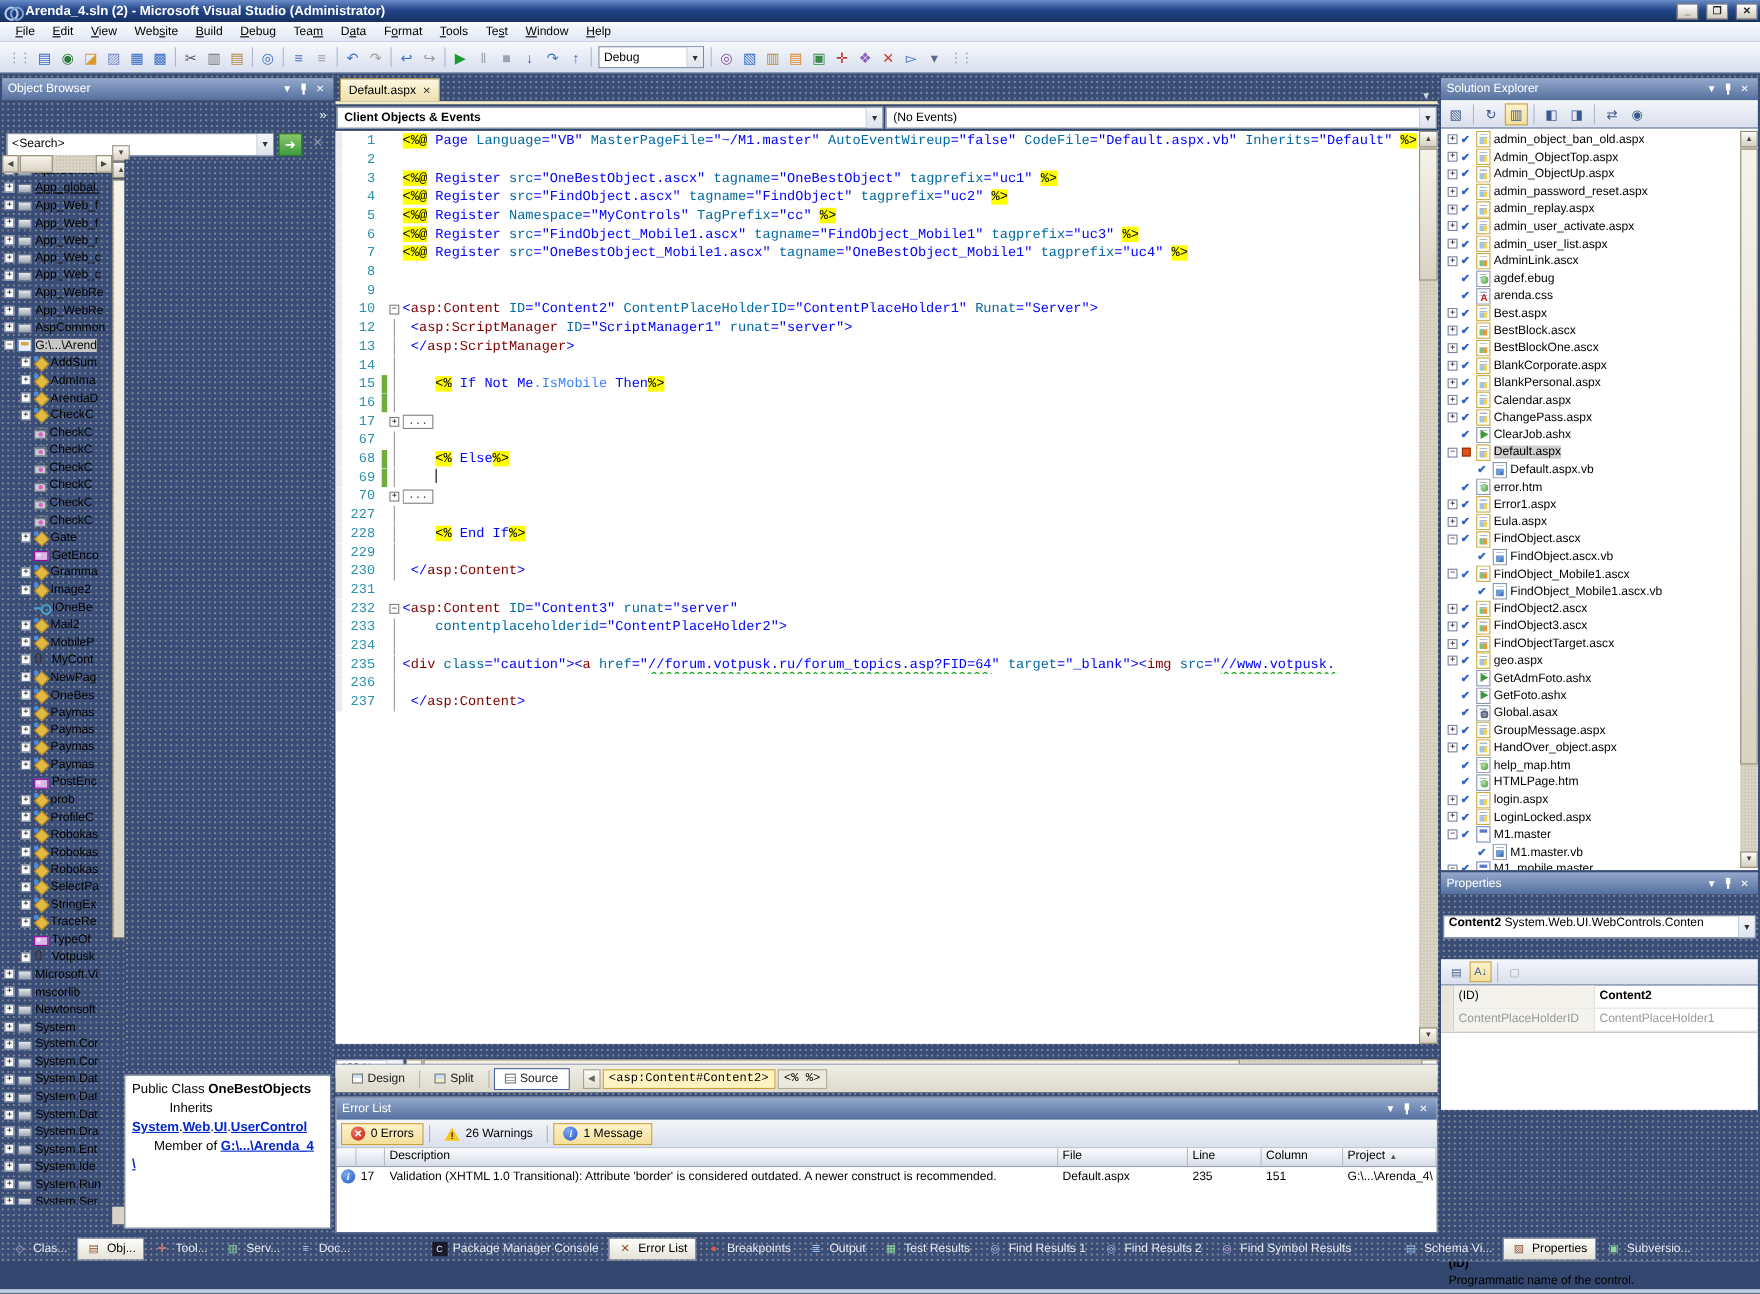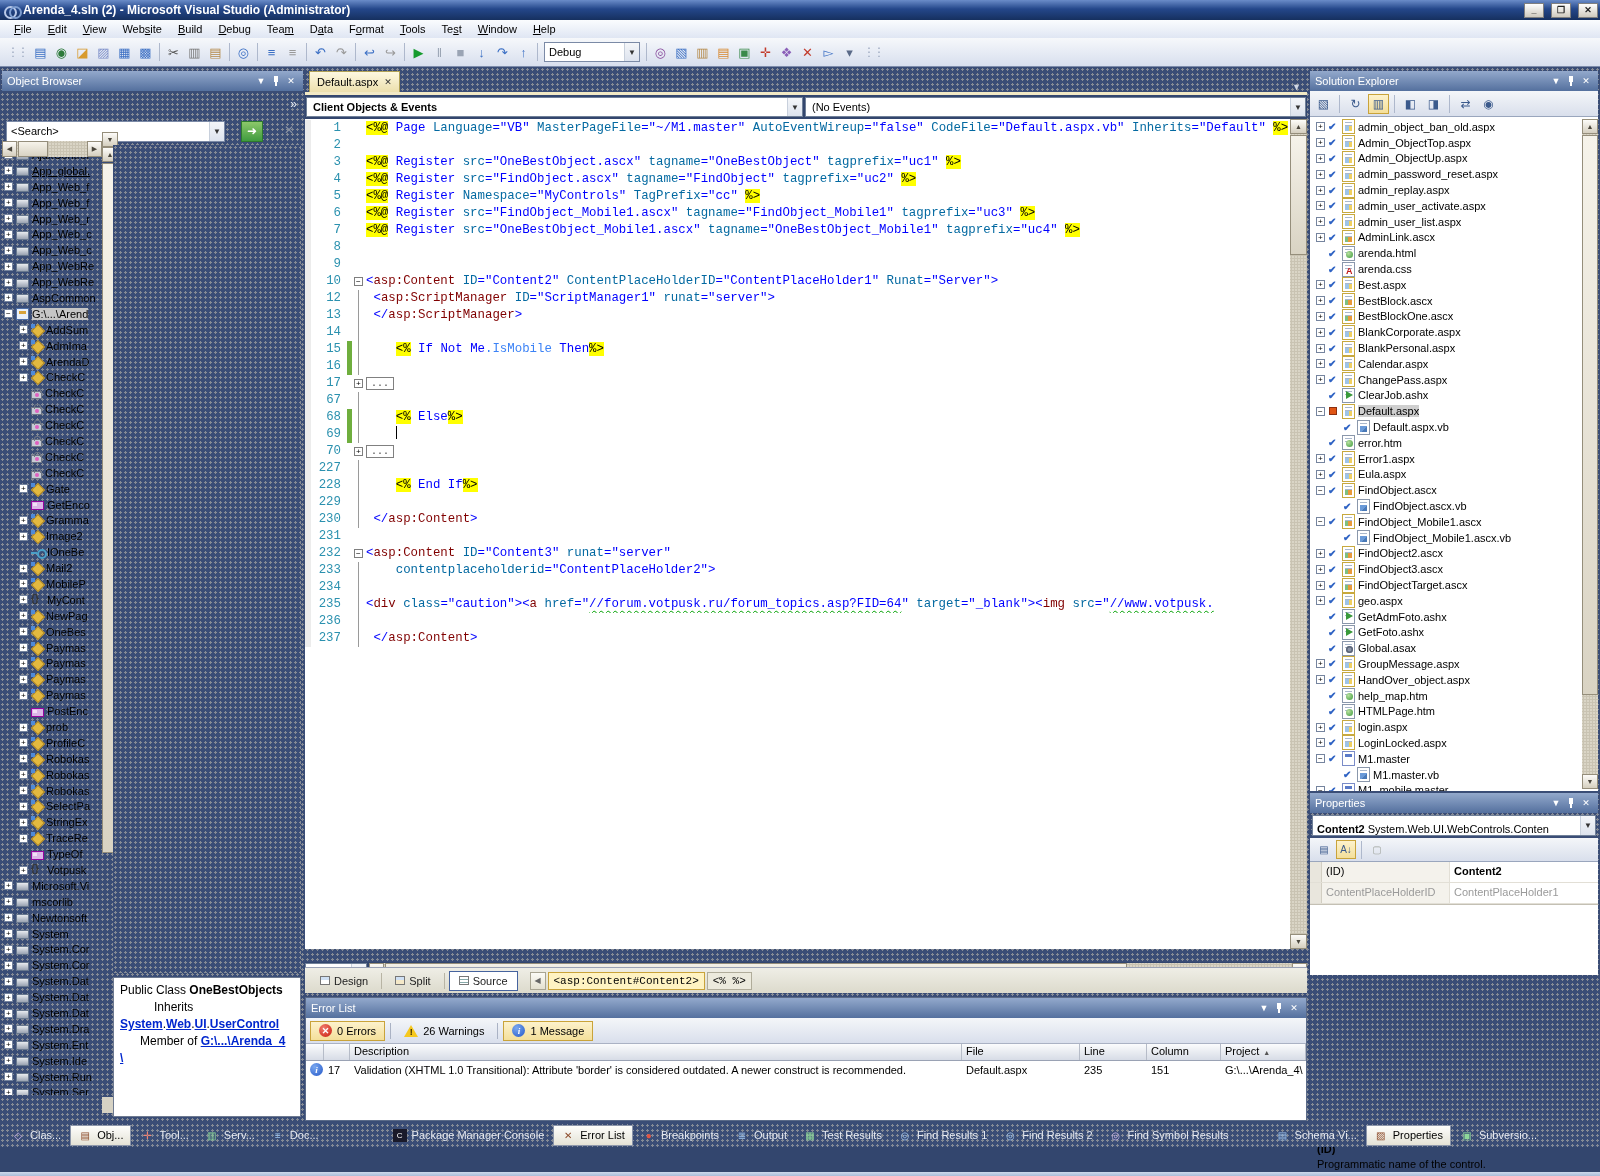--- a/index.html
+++ b/index.html
@@ -28,21 +28,21 @@
   .panel{position:absolute;}
   .twh{height:20px;background:linear-gradient(#93a9cc,#54709e);display:flex;align-items:center;color:#fff;padding:0 5px;font-size:11px;}
   .twh .t{flex:1;white-space:nowrap;overflow:hidden;}
   .twh-btn{width:14px;text-align:center;font-size:9px;color:#fff;margin-left:2px;}
   .pin{position:relative;width:12px;height:12px;margin-left:2px;}
   .pin::before{content:"";position:absolute;left:4px;top:1px;width:4px;height:6px;background:#fff;}
   .pin::after{content:"";position:absolute;left:5px;top:7px;width:2px;height:4px;background:#fff;}
 
   
   .ob-toolstrip{height:26px;display:flex;align-items:center;justify-content:flex-end;color:#e8ecf4;font-size:12px;padding-right:6px;}
-  .ob-searchrow{height:28px;display:flex;align-items:center;padding:0 4px;gap:16px;}
+  .ob-searchrow{height:28px;display:flex;align-items:center;padding:0 4px;gap:4px;}
   .ob-search{flex:1;height:21px;background:#fff;border:1px solid #7b8aa6;display:flex;align-items:center;}
   .ob-search .val{flex:1;padding-left:4px;}
   .go-btn{width:22px;height:21px;background:linear-gradient(#8cc86a,#3f9b3f);border:1px solid #2d7a2d;color:#fff;font-size:12px;text-align:center;line-height:19px;}
   .clear-btn{width:20px;height:20px;color:#8b93a4;font-size:12px;text-align:center;line-height:18px;}
   .ob-body{position:absolute;left:0;right:2px;top:74px;bottom:4px;}
   .ob-treepane{position:absolute;left:0;top:2px;width:100px;bottom:22px;overflow:hidden;}
   .tree-row{height:15.9px;display:flex;align-items:center;gap:3px;white-space:nowrap;overflow:hidden;padding-left:2px;}
   .tree-row.sel .lbl{background:#c6c6c6;}
   .tree-row .lbl{font-size:11px;}
   .tree-row .lbl.u{text-decoration:underline;}
@@ -158,21 +158,21 @@
   .fico.vb::after{content:"";position:absolute;left:2px;bottom:2px;right:2px;height:6px;background:linear-gradient(135deg,#6a9ad8 60%,#4a7ab8 60%);}
   .fico.htm::after{content:"";position:absolute;left:3px;bottom:2px;width:7px;height:7px;border-radius:50%;background:radial-gradient(circle at 35% 35%,#b8e0a0,#3a9a3a);}
   .fico.css::after{content:"A";position:absolute;left:3px;bottom:0;color:#c01818;font-size:9px;font-weight:bold;}
   .fico.hx::after{content:"";position:absolute;left:3px;bottom:3px;width:0;height:0;border-top:4px solid transparent;border-bottom:4px solid transparent;border-left:7px solid #3a9a3a;}
   .fico.gx::after{content:"";position:absolute;left:3px;bottom:2px;width:7px;height:7px;border-radius:50%;background:#8a94a8;box-shadow:inset 0 0 0 1.5px #5a6478;}
   .fico.ms{border-color:#7a8cc8;}
   .fico.ms::before{background:#5a7ac8;height:3px;}
 
   
   .props{position:absolute;left:0;right:0;bottom:0;top:722px;}
-  .prop-combo{height:21px;margin:2px 2px;background:#fff;border:1px solid #708098;display:flex;align-items:flex-end;font-size:11px;}
+  .prop-combo{height:21px;margin:19px 2px;background:#fff;border:1px solid #708098;display:flex;align-items:flex-start;font-size:11px;}
   .prop-combo .val{flex:1;padding-left:4px;white-space:nowrap;overflow:hidden;}
   .prop-toolbar{height:24px;background:linear-gradient(#f4f6f9,#d9dfec);display:flex;align-items:center;padding-left:4px;gap:2px;border-bottom:1px solid #9aa6bd;}
   .prop-tbtn{width:20px;height:19px;display:flex;align-items:center;justify-content:center;font-size:10px;color:#3b5a8c;}
   .prop-tbtn.pressed{background:linear-gradient(#fdf2cc,#f4df9a);border:1px solid #c9a33a;}
   .prop-tbtn.disabled{color:#a0a49e;}
   .prop-grid{background:#fff;border-bottom:1px solid #c4c0b4;}
   .prop-row{display:flex;height:21px;border-bottom:1px solid #e2dfd6;font-size:11px;}
   .prop-row .strip{width:12px;background:#e9e6dd;border-right:1px solid #d2cec2;flex:none;}
   .prop-row .pname{width:128px;padding:3px 4px;border-right:1px solid #e2dfd6;background:#f4f2ec;flex:none;overflow:hidden;white-space:nowrap;}
   .prop-row .pval{flex:1;padding:3px 4px;overflow:hidden;white-space:nowrap;}
@@ -858,21 +858,21 @@
             <div class="se-row">
               <span class="expander">+</span>
               <span class="chk">✔</span>
               <span class="fico uc"></span>
               <span class="lbl">AdminLink.ascx</span>
             </div>
             <div class="se-row">
               <span class="exp-space"></span>
               <span class="chk">✔</span>
               <span class="fico htm"></span>
-              <span class="lbl">arenda.html</span>
+              <span class="lbl">agdef.ebug</span>
             </div>
             <div class="se-row">
               <span class="exp-space"></span>
               <span class="chk">✔</span>
               <span class="fico css"></span>
               <span class="lbl">arenda.css</span>
             </div>
             <div class="se-row">
               <span class="expander">+</span>
               <span class="chk">✔</span>

